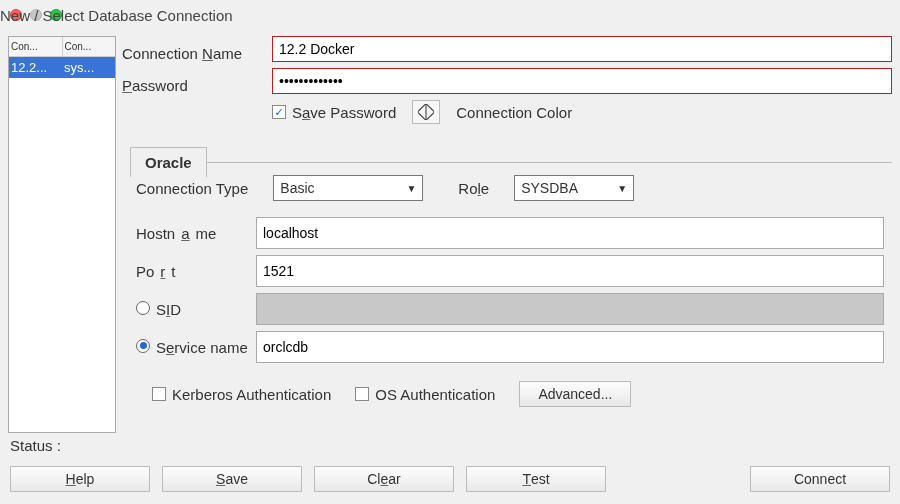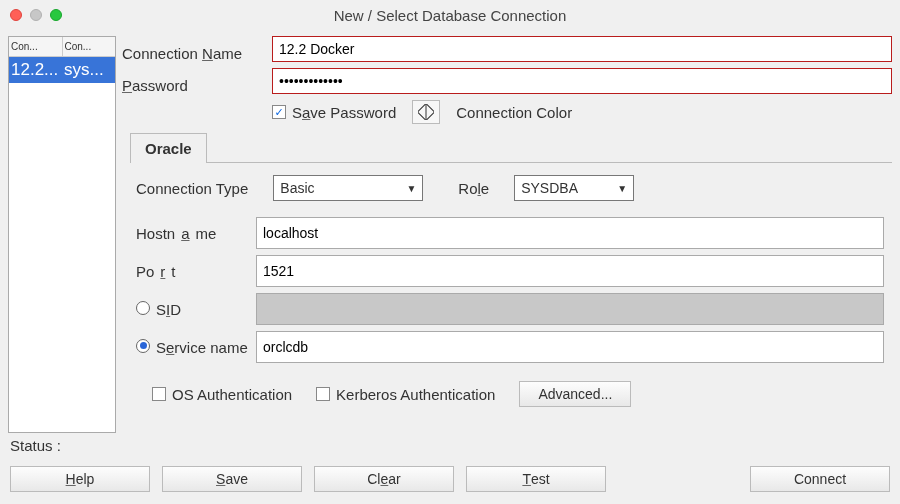--- a/index.html
+++ b/index.html
@@ -34,21 +34,20 @@
   width: 12px;
   height: 12px;
   border-radius: 50%;
 }
 .light.close { background: #ff5f57; border: 1px solid #e0443e; }
 .light.min { background: #c7c7c7; border: 1px solid #b1b1b1; }
 .light.max { background: #28c840; border: 1px solid #17a62c; }
 .titlebar-title {
   position: absolute;
   left: 0; right: 0;
-  text-align: center;
   font-size: 15px;
   color: #444;
   pointer-events: none;
 }
 .content {
   flex: 1;
   display: flex;
   padding: 6px 8px 0 8px;
   gap: 6px;
 }
@@ -70,21 +69,21 @@
   border-right: 1px solid #ccc;
   overflow: hidden;
   white-space: nowrap;
   text-overflow: ellipsis;
   background: #f5f5f5;
 }
 .conn-list-header .hcell:last-child { border-right: none; }
 .conn-list-body { flex: 1; }
 .conn-row {
   display: flex;
-  font-size: 17px;
+  font-size: 13px;
 }
 .conn-row .rcell {
   flex: 1;
   padding: 3px 2px;
   overflow: hidden;
   white-space: nowrap;
   text-overflow: ellipsis;
 }
 .conn-row.selected {
   background: #3874d8;
@@ -154,21 +153,21 @@
   border-bottom: 1px solid #bbb;
   margin-left: 8px;
 }
 .tab {
   padding: 6px 14px 6px 14px;
   border: 1px solid #bbb;
   border-bottom: none;
   background: #f0f0f0;
   font-size: 15px;
   position: relative;
-  top: 1px;
+  top: 15px;
   font-weight: 600;
 }
 .tab.active {
   background: #f0f0f0;
 }
 .tab-body {
   padding: 12px 8px 10px 14px;
   display: flex;
   flex-direction: column;
   gap: 6px;
@@ -358,25 +357,25 @@
           <div class="glabel">
             <span class="radio checked"></span>
             <span>S<span class="underline-accel">e</span>rvice name</span>
           </div>
           <input type="text" value="orclcdb" style="">
         </div>
 
         <div class="auth-row">
           <div class="checkbox">
             <span class="box"></span>
-            <span>OS Authentication</span>
+            <span>Kerberos Authentication</span>
           </div>
           <div class="checkbox">
             <span class="box"></span>
-            <span>Kerberos Authentication</span>
+            <span>OS Authentication</span>
           </div>
           <div class="btn">Advanced...</div>
         </div>
 
       </div>
     </div>
   </div>
 
   <div class="status-row">
     <span>Status :</span>

